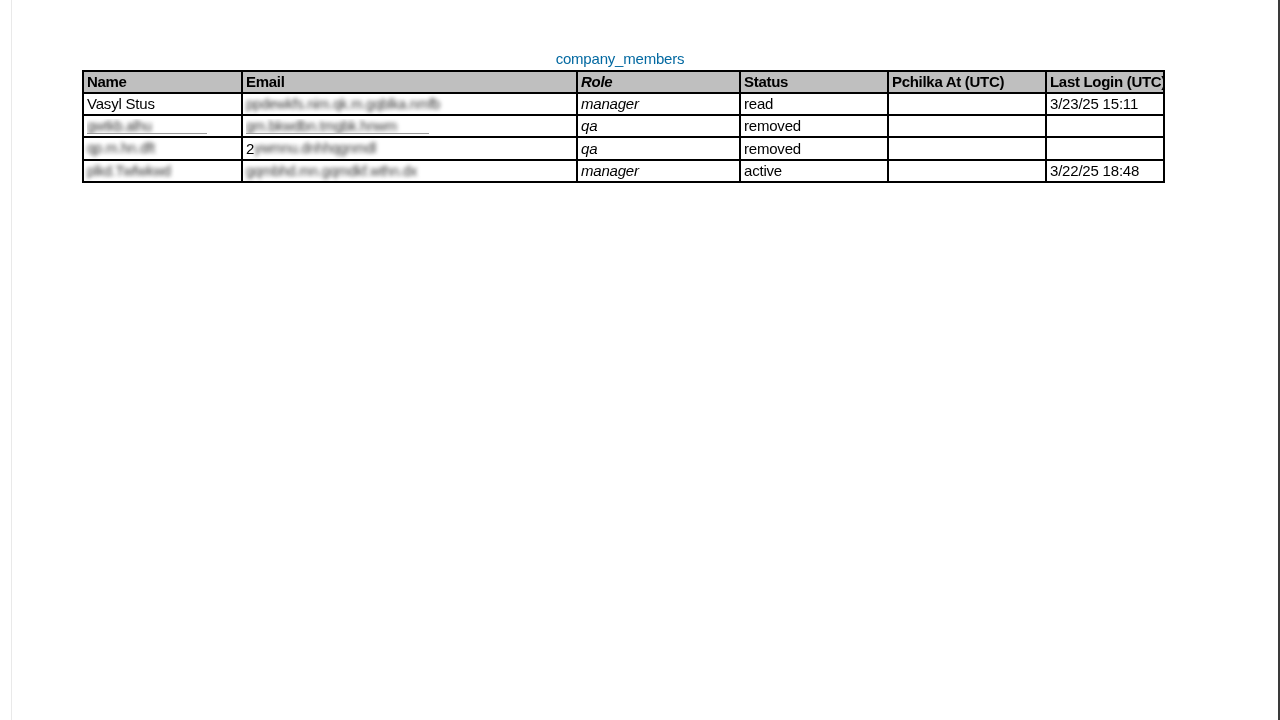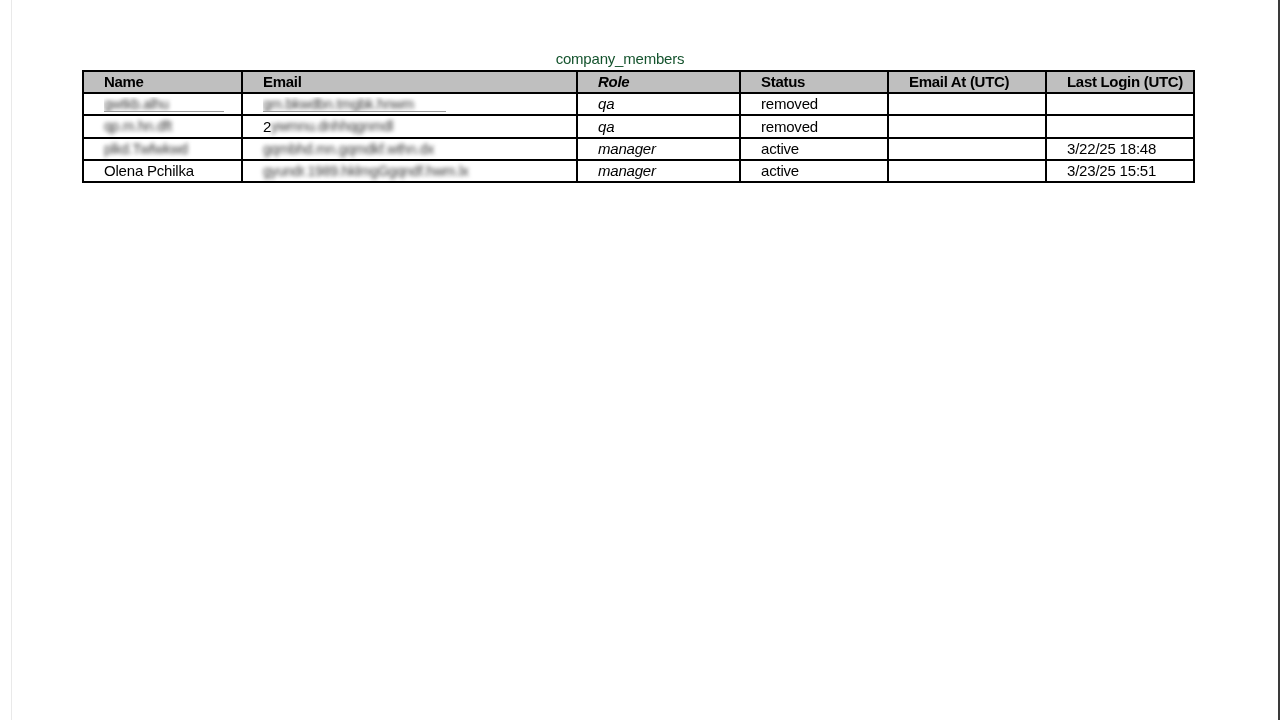--- a/index.html
+++ b/index.html
@@ -19,53 +19,53 @@
     position:absolute;left:11px;top:0;width:1px;height:720px;
     background:#e9e9e9;
   }
   .page-edge-right{
     position:absolute;right:0;top:0;width:2px;height:720px;
     background:#3a3a3a;
   }
   .sheet-title{
     position:absolute;left:82px;top:50px;width:1076px;height:18px;
     text-align:center;
-    font-size:15px;line-height:18px;color:#14532d;
+    font-size:15px;line-height:18px;color:#0369a1;
     letter-spacing:-0.2px;
   }
   table.members{
     position:absolute;left:82px;top:70px;
     border-collapse:collapse;
     table-layout:fixed;
     width:1076px;
   }
   table.members th, table.members td{
     border:2px solid var(--border-color);
     height:20.8px;
-    padding:0 0 0 20px;
+    padding:0 0 0 3px;
     font-size:15px;
     line-height:20px;
     letter-spacing:-0.2px;
     white-space:nowrap;
     overflow:hidden;
     text-align:left;
     vertical-align:middle;
     color:#000;
   }
   table.members th{
     background:var(--header-bg);
     font-weight:700;
     letter-spacing:-0.3px;
   }
   .col-0{width:159px;}
   .col-1{width:335px;}
   .col-2{width:163px;font-style:italic;}
   .col-3{width:148px;}
   .col-4{width:158px;}
-  .col-5{width:148px;}
+  .col-5{width:118px;}
   .redacted{
     display:inline-block;
     vertical-align:middle;
     height:15px;
     overflow:hidden;
     white-space:nowrap;
     filter:blur(2.1px) contrast(1.15);
     color:#3f3f3f;
     font-size:14px;
     line-height:15px;
@@ -94,25 +94,33 @@
 
 <div class="sheet-title">company_members</div>
 
 <table class="members">
   <thead>
     <tr>
         <th class="col-0">Name</th>
         <th class="col-1">Email</th>
         <th class="col-2">Role</th>
         <th class="col-3">Status</th>
-        <th class="col-4">Email At (UTC)</th>
+        <th class="col-4">Pchilka At (UTC)</th>
         <th class="col-5">Last Login (UTC)</th>
       </tr>
   </thead>
   <tbody>
+      <tr>
+        <td class="col-0"><span>Vasyl Stus</span></td>
+        <td class="col-1"><span class="redacted" style="width: 227px;">ppdewkfs.nim.qk.m.gqblka.nmfb</span></td>
+        <td class="col-2"><span>manager</span></td>
+        <td class="col-3"><span>read</span></td>
+        <td class="col-4"><span></span></td>
+        <td class="col-5"><span>3/23/25 15:11</span></td>
+      </tr>
       <tr>
         <td class="col-0"><span class="redacted underlined" style="width: 120px;"><i>gwtkb.alhu</i></span></td>
         <td class="col-1"><span class="redacted underlined" style="width: 183px;"><i>gm.bkwdbn.tmgbk.hnwm</i></span></td>
         <td class="col-2"><span>qa</span></td>
         <td class="col-3"><span>removed</span></td>
         <td class="col-4"><span></span></td>
         <td class="col-5"><span></span></td>
       </tr>
       <tr>
         <td class="col-0"><span class="redacted" style="width: 92px;">qp.m.hn.dft</span></td>
@@ -123,22 +131,14 @@
         <td class="col-5"><span></span></td>
       </tr>
       <tr>
         <td class="col-0"><span class="redacted" style="width: 101px;">plkd.Twfwkwd</span></td>
         <td class="col-1"><span class="redacted" style="width: 190px;">gqmbhd.mn.gqmdkf.wthn.dx</span></td>
         <td class="col-2"><span>manager</span></td>
         <td class="col-3"><span>active</span></td>
         <td class="col-4"><span></span></td>
         <td class="col-5"><span>3/22/25 18:48</span></td>
       </tr>
-      <tr>
-        <td class="col-0"><span>Olena Pchilka</span></td>
-        <td class="col-1"><span class="redacted" style="width: 237px;">gyundr.1989.hklmgGgqndf.hwm.lx</span></td>
-        <td class="col-2"><span>manager</span></td>
-        <td class="col-3"><span>active</span></td>
-        <td class="col-4"><span></span></td>
-        <td class="col-5"><span>3/23/25 15:51</span></td>
-      </tr>
     </tbody>
 </table>
 
 </body></html>

